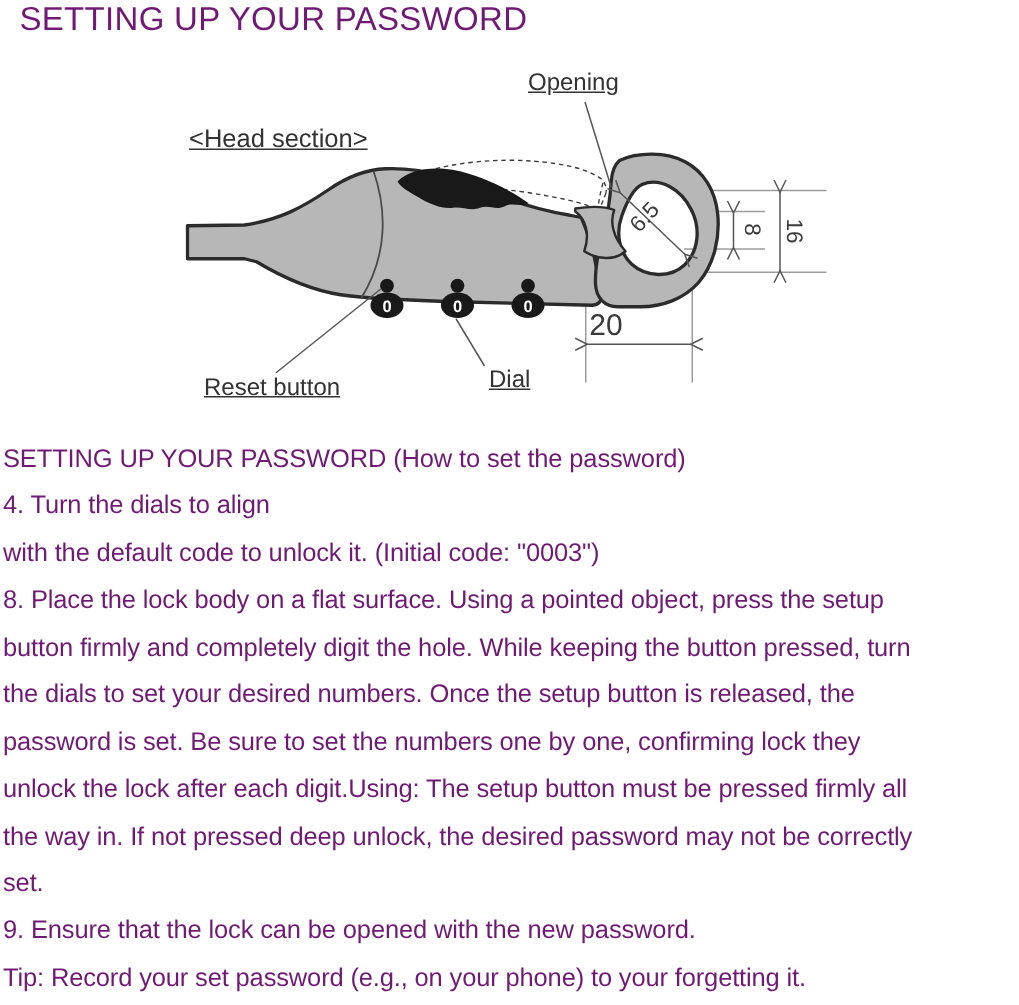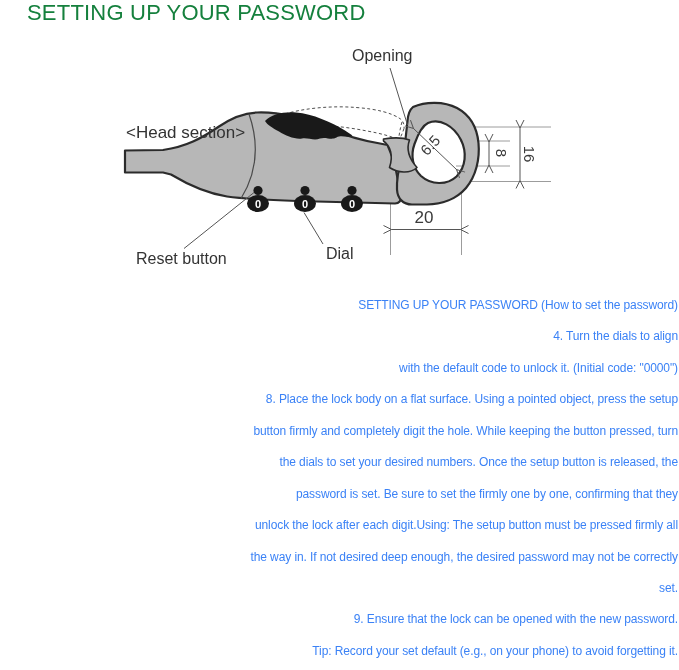--- a/index.html
+++ b/index.html
@@ -5,49 +5,48 @@
   html,body{margin:0;padding:0;background:#ffffff;}
   .page{
     position:relative;
     width:679px;height:670px;
     background:#ffffff;
     font-family:"Liberation Sans", sans-serif;
     color:#3e3e3e;
     overflow:hidden;
   }
   .page-title{
-    position:absolute;left:27px;top:0px;
+    position:absolute;left:13px;top:0px;
     font-size:22px;font-weight:400;letter-spacing:0.2px;
-    color:#15803d;white-space:nowrap;
+    color:#701a75;white-space:nowrap;
   }
   .diagram{position:absolute;left:0;top:0;width:679px;height:280px;}
   .diagram svg{position:absolute;left:0;top:0;}
   .dlabel{
-    position:absolute;font-size:16px;color:#333;white-space:nowrap;line-height:1.1;
+    position:absolute;font-size:16px;color:#333;white-space:nowrap;line-height:1.1;text-decoration:underline;
   }
   .lbl-opening{left:352px;top:47px;}
-  .lbl-head-section{left:126px;top:84px;font-size:17px;margin-top:40px;}
+  .lbl-head-section{left:126px;top:84px;font-size:17px;}
   .lbl-reset{left:136px;top:250px;}
   .lbl-dial{left:326px;top:245px;}
   .dim{
     position:absolute;font-size:15px;color:#3a3a3a;white-space:nowrap;
     transform:translate(-50%,-50%);
   }
   .dim-65{left:430px;top:145px;transform:translate(-50%,-50%) rotate(-47deg);}
   .dim-8{left:501px;top:153px;transform:translate(-50%,-50%) rotate(90deg);}
   .dim-16{left:529px;top:154px;transform:translate(-50%,-50%) rotate(90deg);}
-  .dim-20{left:424px;top:218px;font-size:17px;}
+  .dim-20{left:404px;top:218px;font-size:20px;}
   .instructions{
     position:absolute;left:2px;top:290px;width:676px;
   }
   .t-line{
     height:31.45px;line-height:31.45px;
-    font-size:12px;letter-spacing:-0.1px;color:#3b82f6;
+    font-size:17px;letter-spacing:-0.1px;color:#701a75;
     white-space:nowrap;
-    text-align:right;
   }
   .dialtext{
     font-family:"Liberation Sans", sans-serif;
     font-size:11px;font-weight:bold;fill:#ffffff;
   }
 </style>
 </head>
 <body>
 
 <div class="page">
@@ -140,25 +139,25 @@
 
     <div class="dim dim-65">6.5</div>
     <div class="dim dim-8">8</div>
     <div class="dim dim-16">16</div>
     <div class="dim dim-20">20</div>
   </div>
 
   <div class="instructions">
     <div class="t-line">SETTING UP YOUR PASSWORD (How to set the password)</div>
     <div class="t-line">4. Turn the dials to align</div>
-    <div class="t-line">with the default code to unlock it. (Initial code: "0000")</div>
+    <div class="t-line">with the default code to unlock it. (Initial code: "0003")</div>
     <div class="t-line">8. Place the lock body on a flat surface. Using a pointed object, press the setup</div>
     <div class="t-line">button firmly and completely digit the hole. While keeping the button pressed, turn</div>
     <div class="t-line">the dials to set your desired numbers. Once the setup button is released, the</div>
-    <div class="t-line">password is set. Be sure to set the firmly one by one, confirming that they</div>
+    <div class="t-line">password is set. Be sure to set the numbers one by one, confirming lock they</div>
     <div class="t-line">unlock the lock after each digit.Using: The setup button must be pressed firmly all</div>
-    <div class="t-line">the way in. If not desired deep enough, the desired password may not be correctly</div>
+    <div class="t-line">the way in. If not pressed deep unlock, the desired password may not be correctly</div>
     <div class="t-line">set.</div>
     <div class="t-line">9. Ensure that the lock can be opened with the new password.</div>
-    <div class="t-line">Tip: Record your set default (e.g., on your phone) to avoid forgetting it.</div>
+    <div class="t-line">Tip: Record your set password (e.g., on your phone) to your forgetting it.</div>
   </div>
 
 </div>
 
 </body></html>

